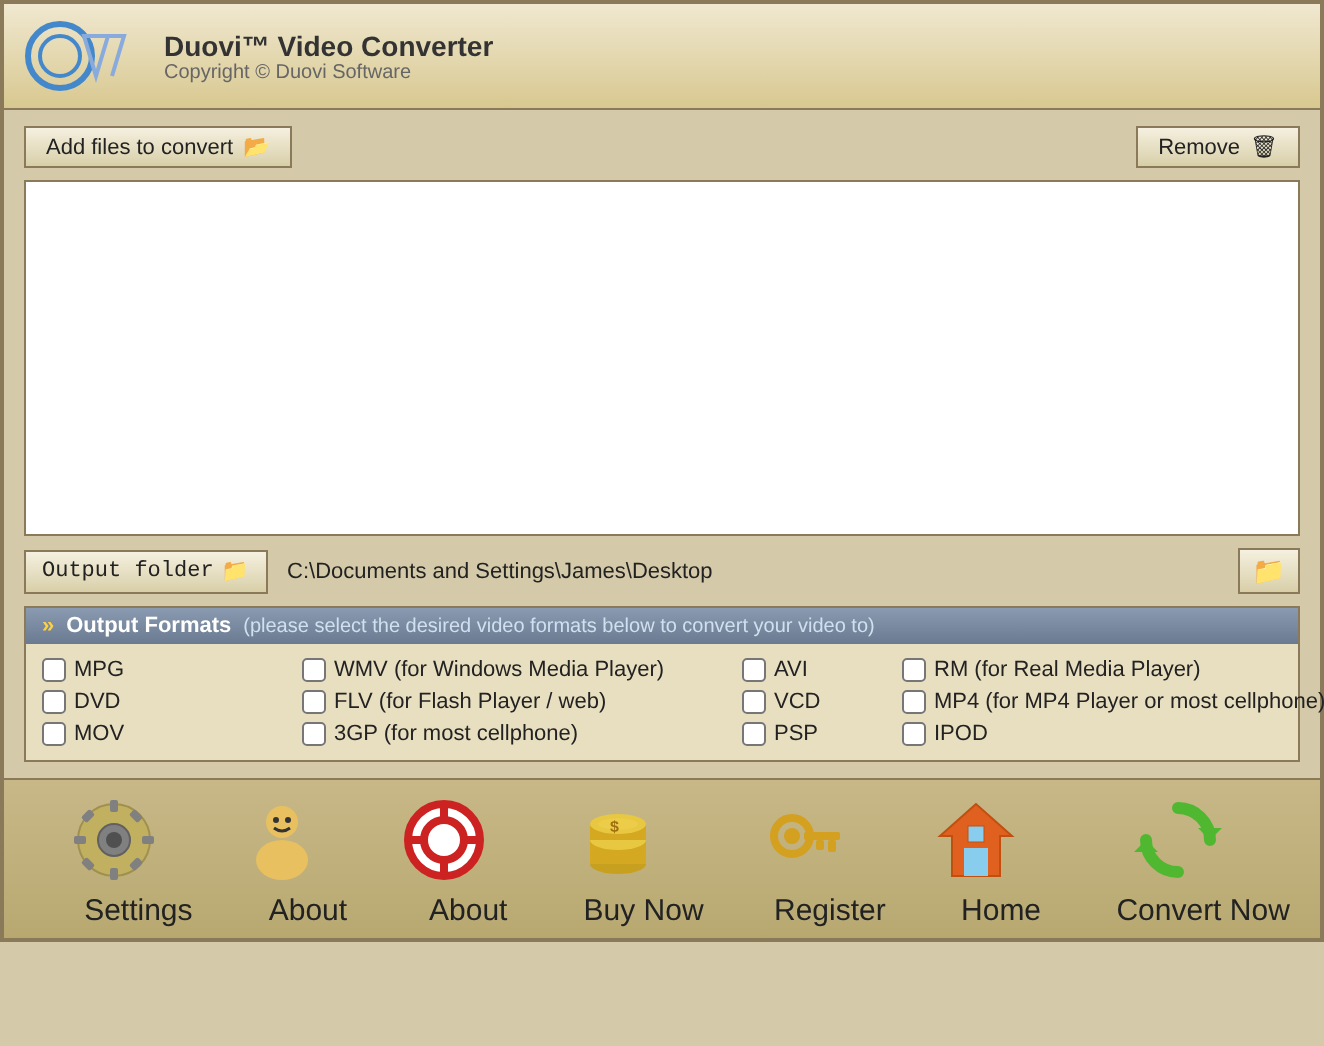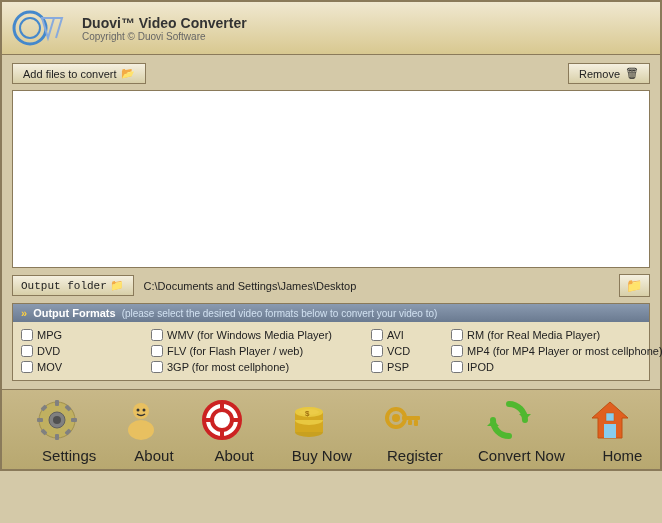--- a/index.html
+++ b/index.html
@@ -373,35 +373,35 @@
           <rect x="28" y="22" width="4" height="5" rx="1" fill="#d4a020"></rect>
         </svg>
       </div>
       <span class="bottom-btn-label">Register</span>
     </div>
 
     <div class="bottom-btn">
       <div class="icon-circle">
         <svg width="44" height="44" viewBox="0 0 44 44">
 
-          <path d="M22 6 A16 16 0 0 1 38 22" fill="none" stroke="#50b830" stroke-width="6" stroke-linecap="round"></path>
-          <path d="M22 38 A16 16 0 0 1 6 22" fill="none" stroke="#50b830" stroke-width="6" stroke-linecap="round"></path>
-
-          <polygon points="38,22 32,16 44,16" fill="#50b830"></polygon>
-          <polygon points="6,22 12,28 0,28" fill="#50b830"></polygon>
-        </svg>
-      </div>
-      <span class="bottom-btn-label">Convert Now</span>
-    </div>
-
-    <div class="bottom-btn">
-      <div class="icon-circle">
-        <svg width="44" height="44" viewBox="0 0 44 44">
-
           <polygon points="22,4 4,20 10,20 10,40 34,40 34,20 40,20" fill="#e06020" stroke="#c05010" stroke-width="1"></polygon>
           <rect x="16" y="26" width="12" height="14" fill="#88ccee"></rect>
           <rect x="18" y="15" width="8" height="8" fill="#88ccee" stroke="#c05010" stroke-width="0.5"></rect>
         </svg>
       </div>
       <span class="bottom-btn-label">Home</span>
     </div>
+
+    <div class="bottom-btn">
+      <div class="icon-circle">
+        <svg width="44" height="44" viewBox="0 0 44 44">
+
+          <path d="M22 6 A16 16 0 0 1 38 22" fill="none" stroke="#50b830" stroke-width="6" stroke-linecap="round"></path>
+          <path d="M22 38 A16 16 0 0 1 6 22" fill="none" stroke="#50b830" stroke-width="6" stroke-linecap="round"></path>
+
+          <polygon points="38,22 32,16 44,16" fill="#50b830"></polygon>
+          <polygon points="6,22 12,28 0,28" fill="#50b830"></polygon>
+        </svg>
+      </div>
+      <span class="bottom-btn-label">Convert Now</span>
+    </div>
   </div>
 </div>
 
 </body></html>

